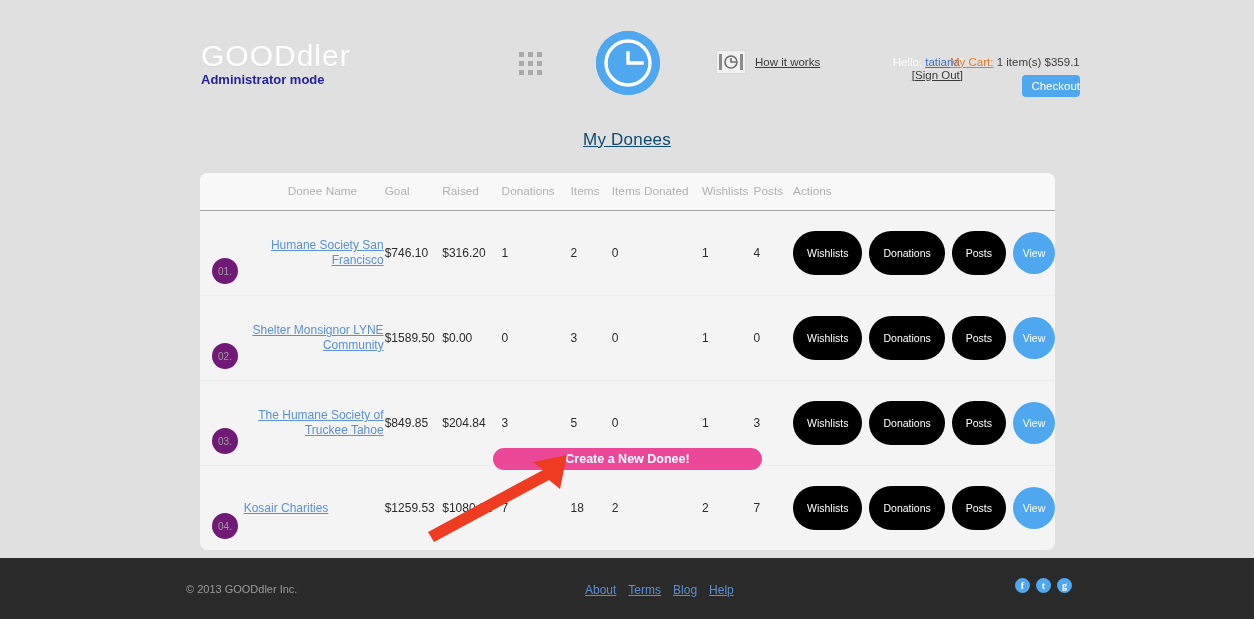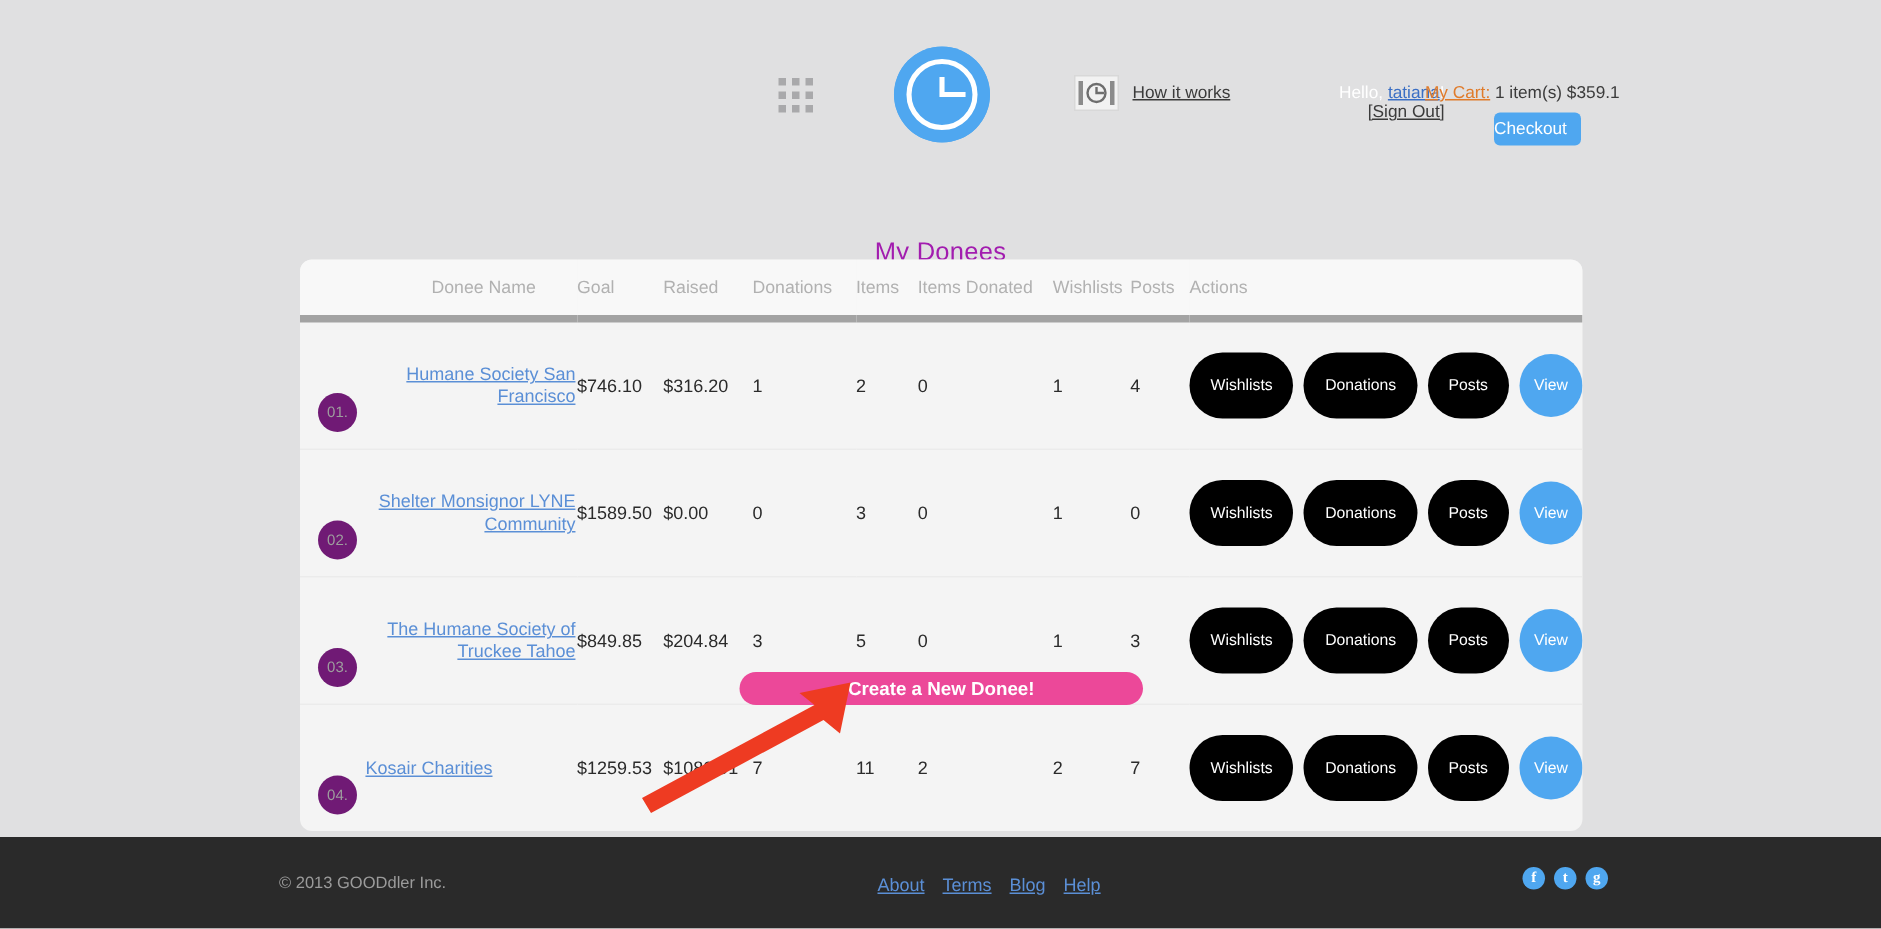--- a/index.html
+++ b/index.html
@@ -137,40 +137,40 @@
     white-space: nowrap;
   }
   #cart-label {
     color: #e07b2a;
     text-decoration: underline;
   }
   #cart-value { color: #3b3b3b; }
   #checkout-btn {
     display: block;
     margin-top: 7px;
-    margin-left: 46px;
+    margin-left: 72px;
     width: 58px;
     height: 22px;
     line-height: 22px;
-    text-align: left;
+    text-align: right;
     background: #4fa7f0;
     color: #fff;
     font-size: 11.5px;
     border: none;
     border-radius: 4px;
     cursor: pointer;
     font-family: inherit;
   }
 
   
   #page-title {
     text-align: center;
     font-size: 17px;
-    color: #a21caf;
-    margin-top: 40px;
+    color: #0c4a6e;
+    margin-top: 12px;
     letter-spacing: .2px;
     text-decoration: underline;
   }
 
   #donees-panel {
     position: absolute;
     left: 200px;
     top: 173px;
     width: 855px;
     background: #f4f4f4;
@@ -180,21 +180,21 @@
 
   .tbl { width: 100%; border-collapse: collapse; }
 
   .tbl thead th {
     font-weight: 400;
     font-size: 11.8px;
     color: #b1b1b1;
     text-align: left;
     padding: 11px 0 12px 0;
     background: #f8f8f8;
-    border-bottom: 5px solid #a3a3a3;
+    border-bottom: 1px solid #a3a3a3;
   }
 
   .tbl tbody td {
     font-size: 12px;
     color: #2b2b2b;
     padding: 11px 0;
     border-bottom: 1px solid #ebebeb;
     vertical-align: middle;
   }
   .tbl tbody tr:last-child td { border-bottom: none; }
@@ -344,20 +344,24 @@
     justify-content: center;
     cursor: pointer;
     font-family: "Liberation Serif", serif;
   }
 </style>
 </head>
 <body>
 
 <div id="header">
 
+  <div id="brand">
+    <div id="brand-logo-text">GOODdler</div>
+    <div id="admin-mode">Administrator mode</div>
+  </div>
 
   <div id="apps-grid">
     <i></i>
       <i></i>
       <i></i>
     <i></i>
       <i></i>
       <i></i>
     <i></i>
       <i></i>
@@ -480,21 +484,21 @@
           </td>
         </tr>
         <tr>
           <td class="c-num">
             <div class="rownum">04.</div>
           </td>
           <td class="c-name"><a class="donee-link">Kosair Charities</a></td>
           <td class="c-goal">$1259.53</td>
           <td class="c-raised">$1080.91</td>
           <td class="c-don">7</td>
-          <td class="c-items">11</td>
+          <td class="c-items">18</td>
           <td class="c-itemsd">2</td>
           <td class="c-wish">2</td>
           <td class="c-posts">7</td>
           <td class="c-act actions-cell">
             <div class="actions">
               <button class="pill">Wishlists</button>
               <button class="pill">Donations</button>
               <button class="pill">Posts</button>
               <button class="view-btn">View</button>
             </div>

